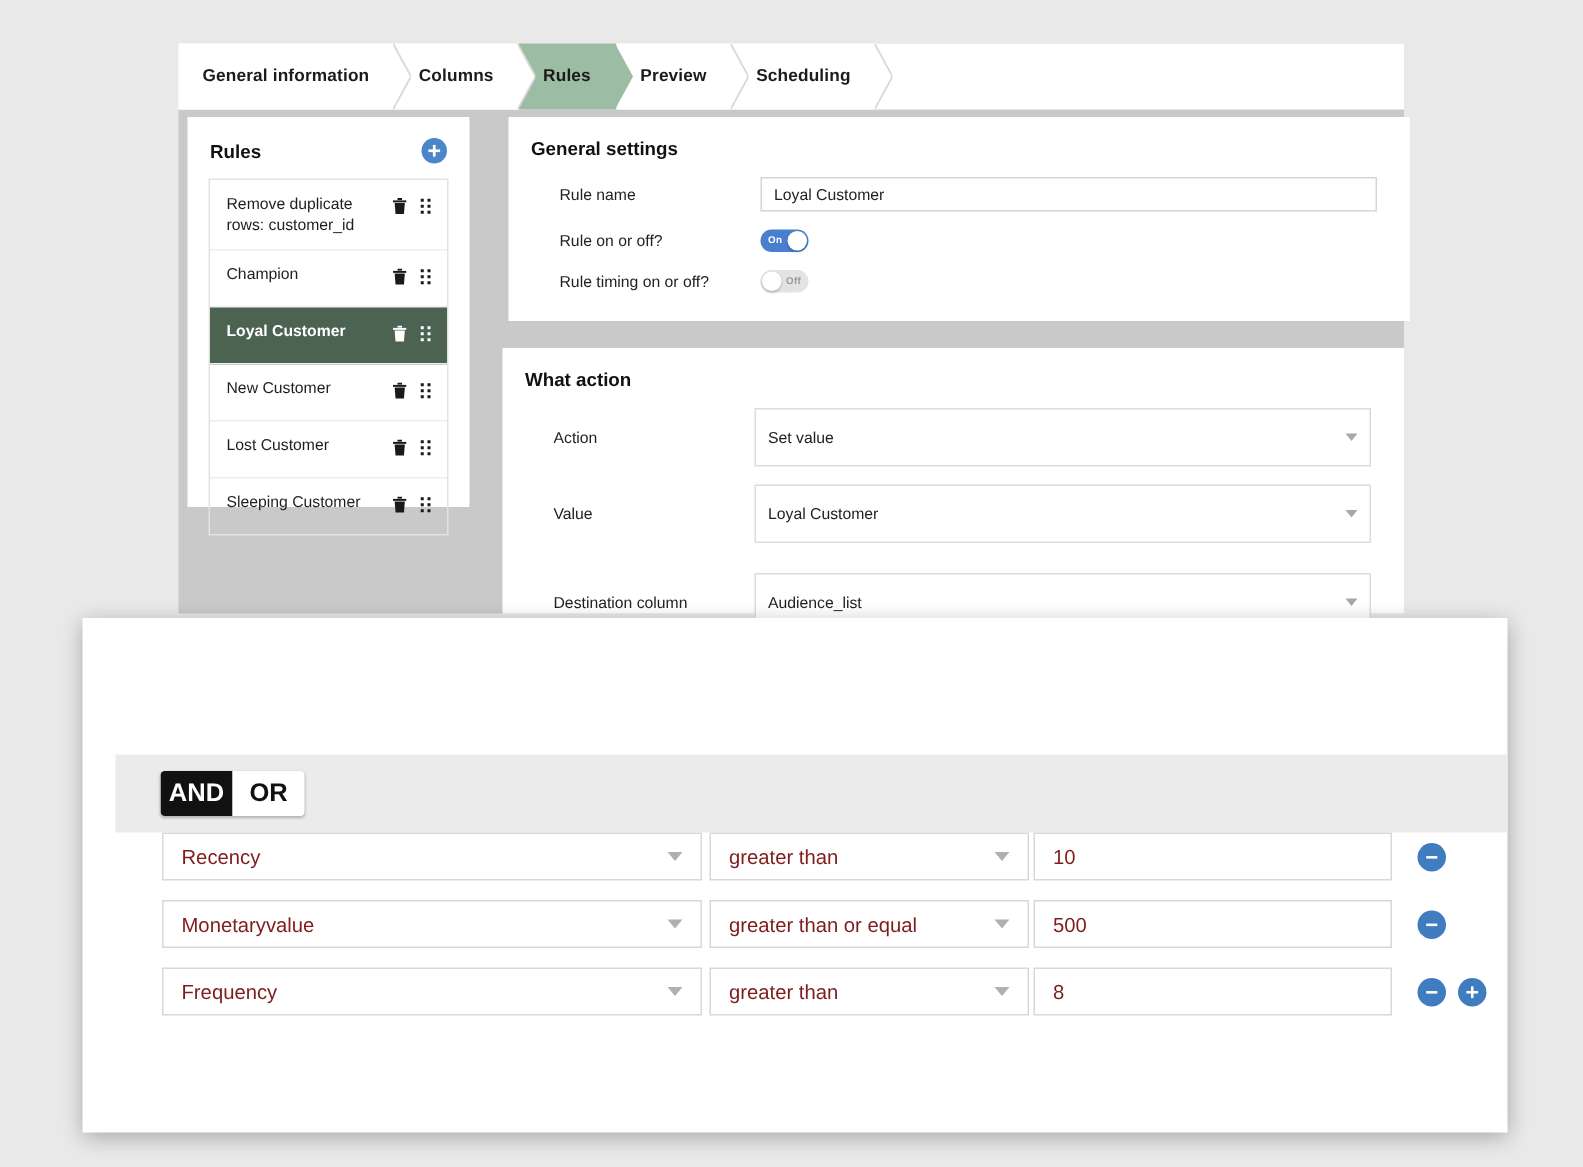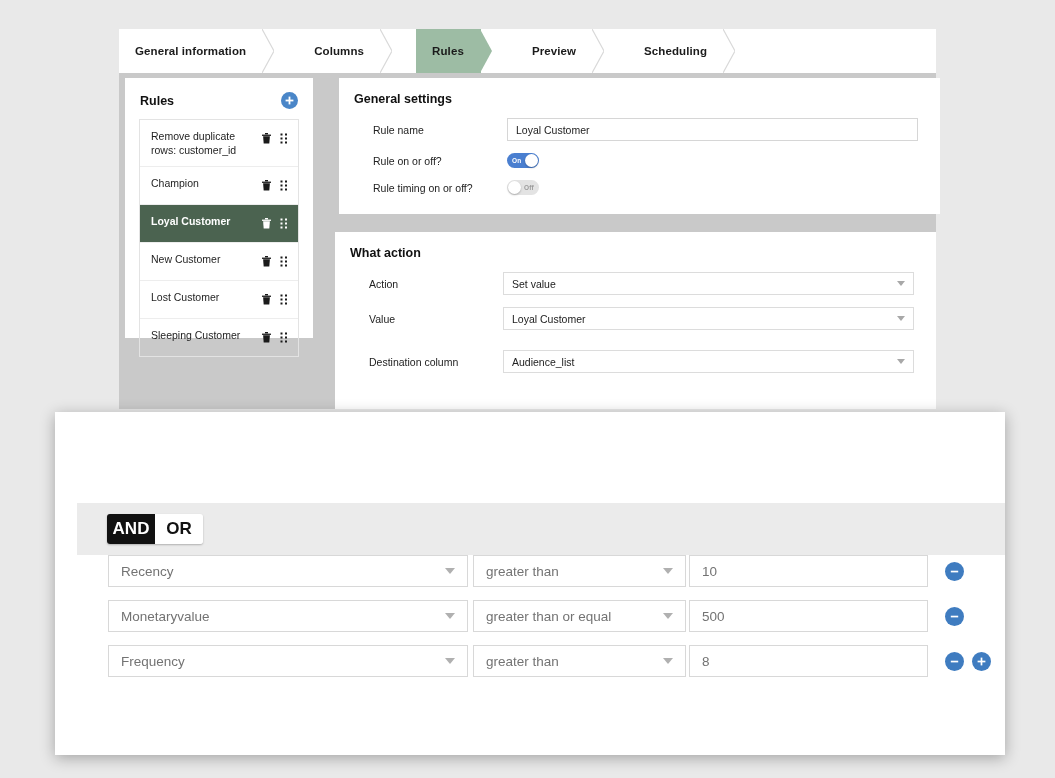--- a/index.html
+++ b/index.html
@@ -21,21 +21,20 @@
   }
 
   
   .tabbar {
     position: absolute;
     left: 119px; top: 29px;
     width: 817px; height: 44px;
     background: #ffffff;
     display: flex;
     align-items: stretch;
-    gap: 35px;
   }
   .tab {
     position: relative;
     display: flex;
     align-items: center;
     padding: 0 17px 0 16px;
     font-size: 11.5px;
     font-weight: bold;
     color: #1b1b1b;
     letter-spacing: .1px;
@@ -134,21 +133,21 @@
     width: 411px; height: 23px;
     border: 1px solid #d6d6d6;
     background: #fff;
     font-size: 10.5px;
     color: #222;
     display: flex; align-items: center;
     padding: 0 8px;
     cursor: text;
   }
   .fselect {
-    width: 411px; height: 23px;
+    width: 411px; height: 39px;
     border: 1px solid #dcdcdc;
     background: #fff;
     font-size: 10.5px;
     color: #222;
     display: flex; align-items: center; justify-content: space-between;
     padding: 0 8px;
     cursor: pointer;
     text-align: center;
   }
   .caret {
@@ -230,21 +229,21 @@
     padding-left: 53px;
     margin-bottom: 13px;
   }
   .cond-field {
     height: 32px;
     border: 1px solid #d8d8d8;
     background: #fff;
     display: flex; align-items: center; justify-content: space-between;
     padding: 0 12px;
     font-size: 13.5px;
-    color: #737373;
+    color: #7f1d1d;
     cursor: pointer;
   }
   .cond-col  { width: 360px; }
   .cond-op   { width: 213px; margin-left: 5px; }
   .cond-val  { width: 239px; margin-left: 3px; cursor: text; }
   .cond-caret {
     width: 0; height: 0;
     border-left: 5px solid transparent;
     border-right: 5px solid transparent;
     border-top: 6px solid #b0b0b0;

